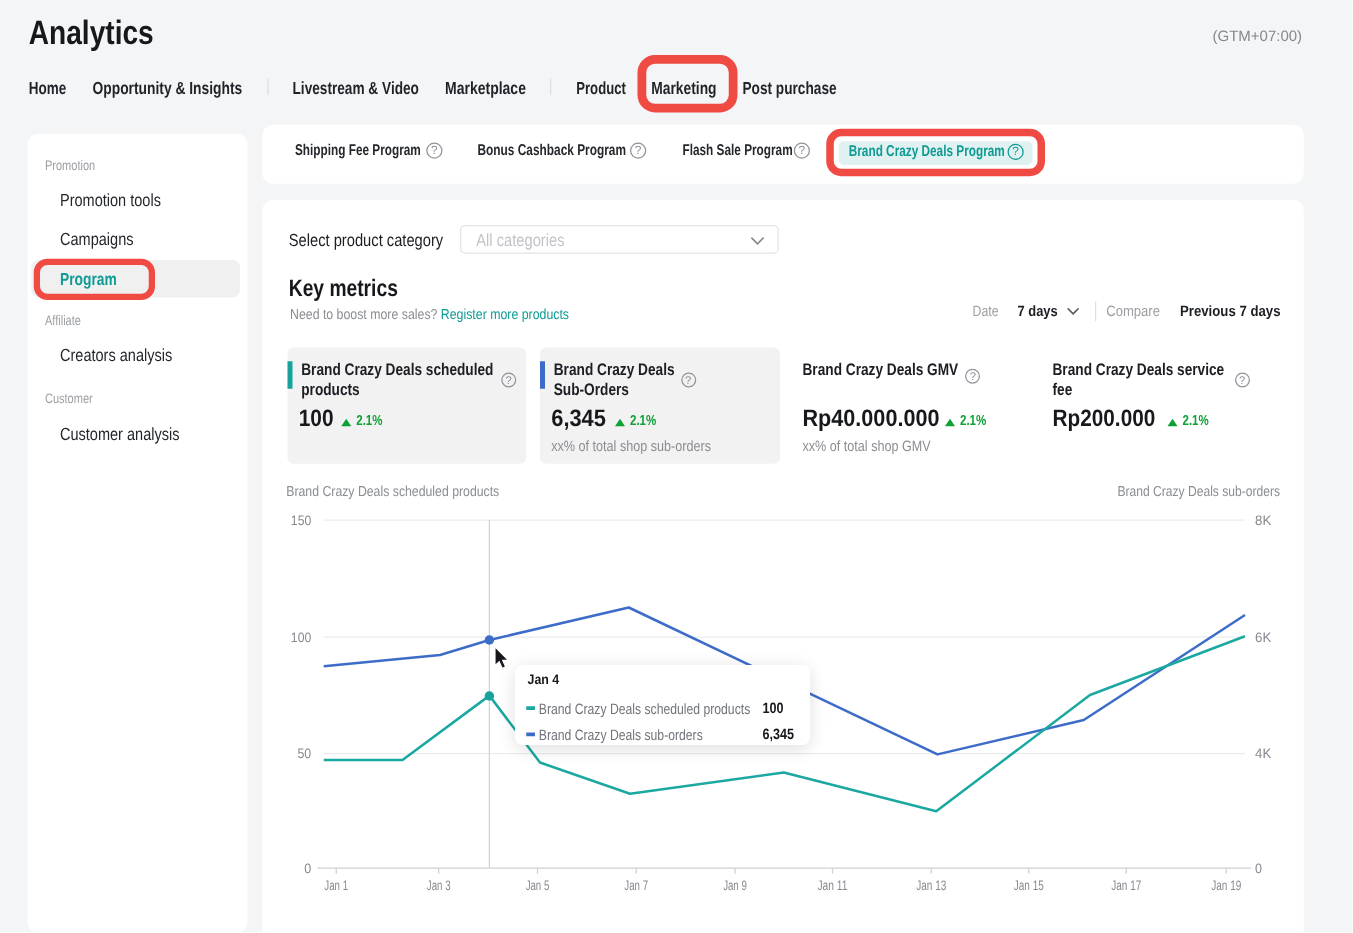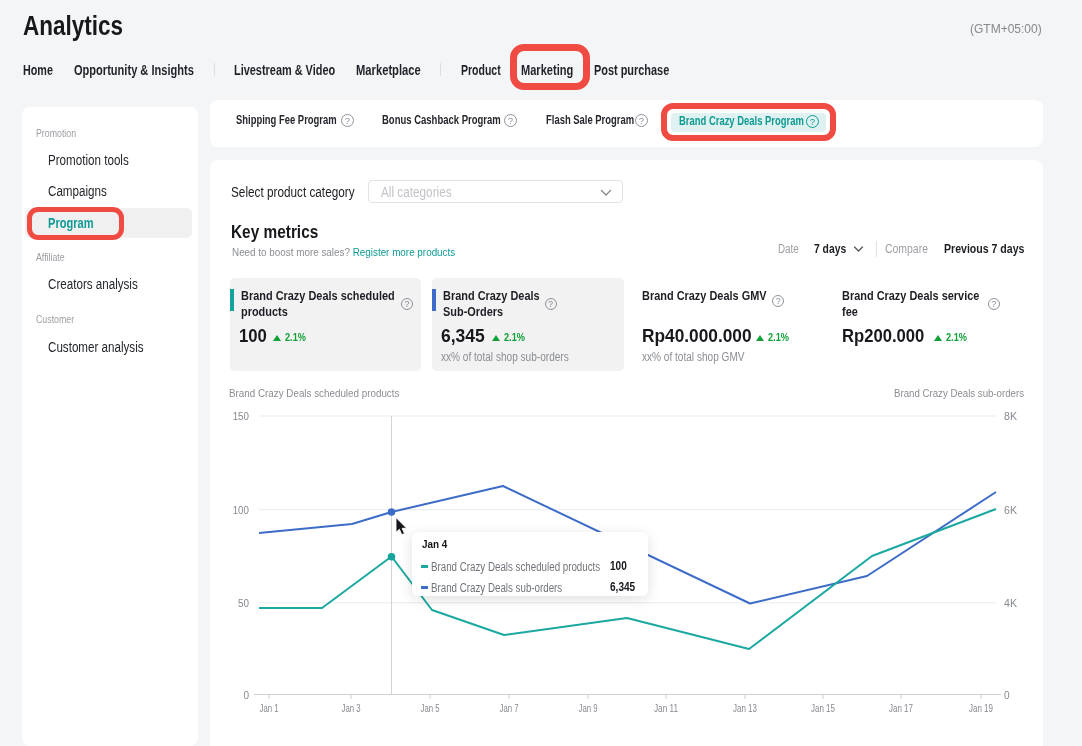--- a/index.html
+++ b/index.html
@@ -19,21 +19,21 @@
 .sidelabel { position:absolute; white-space:nowrap; transform-origin:left top; font-size:11px; color:#9b9ea3; line-height:13px; transform:scaleX(0.8); }
 .tab { position:absolute; white-space:nowrap; transform-origin:left top; font-size:12.5px; font-weight:700; color:#24272c; line-height:13px; }
 .cardtitle { position:absolute; white-space:nowrap; transform-origin:left top; font-size:13.5px; font-weight:700; color:#1c1e23; line-height:16.3px; transform:scaleX(0.81); }
 .val { position:absolute; white-space:nowrap; transform-origin:left top; font-size:19px; font-weight:700; color:#16181c; line-height:22px; }
 .sub { position:absolute; white-space:nowrap; transform-origin:left top; font-size:12px; color:#8a8d92; line-height:14px; transform:scaleX(0.84); }
 </style>
 </head>
 <body>
 
 <div class="t" style="left:23px; top:13px; font-size:27px; font-weight:700; color:#16181c; line-height:27px; transform:scaleX(0.833);">Analytics</div>
-<div class="t" style="left:970px; top:22px; font-size:12px; color:#85888c; line-height:15px;">(GTM+05:00)</div>
+<div class="t" style="left:970px; top:22px; font-size:12px; color:#85888c; line-height:15px;">(GTM+07:00)</div>
 
 <div class="navitem" style="left:23px; top:60px; line-height:20px; transform:scaleX(0.77);">Home</div>
 <div class="navitem" style="left:74px; top:60px; line-height:20px; transform:scaleX(0.79);">Opportunity &amp; Insights</div>
 <div class="abs" style="left:213.5px; top:63px; width:1px; height:13px; background:#dcdee0;"></div>
 <div class="navitem" style="left:233.5px; top:60px; line-height:20px; transform:scaleX(0.78);">Livestream &amp; Video</div>
 <div class="navitem" style="left:356px; top:60px; line-height:20px; transform:scaleX(0.80);">Marketplace</div>
 <div class="abs" style="left:440px; top:63px; width:1px; height:13px; background:#dcdee0;"></div>
 <div class="navitem" style="left:461px; top:60px; line-height:20px; transform:scaleX(0.75);">Product</div>
 <div class="navitem" style="left:521px; top:60px; line-height:20px; transform:scaleX(0.79);">Marketing</div>
 <div class="navitem" style="left:593.5px; top:60px; line-height:20px; transform:scaleX(0.78);">Post purchase</div>

